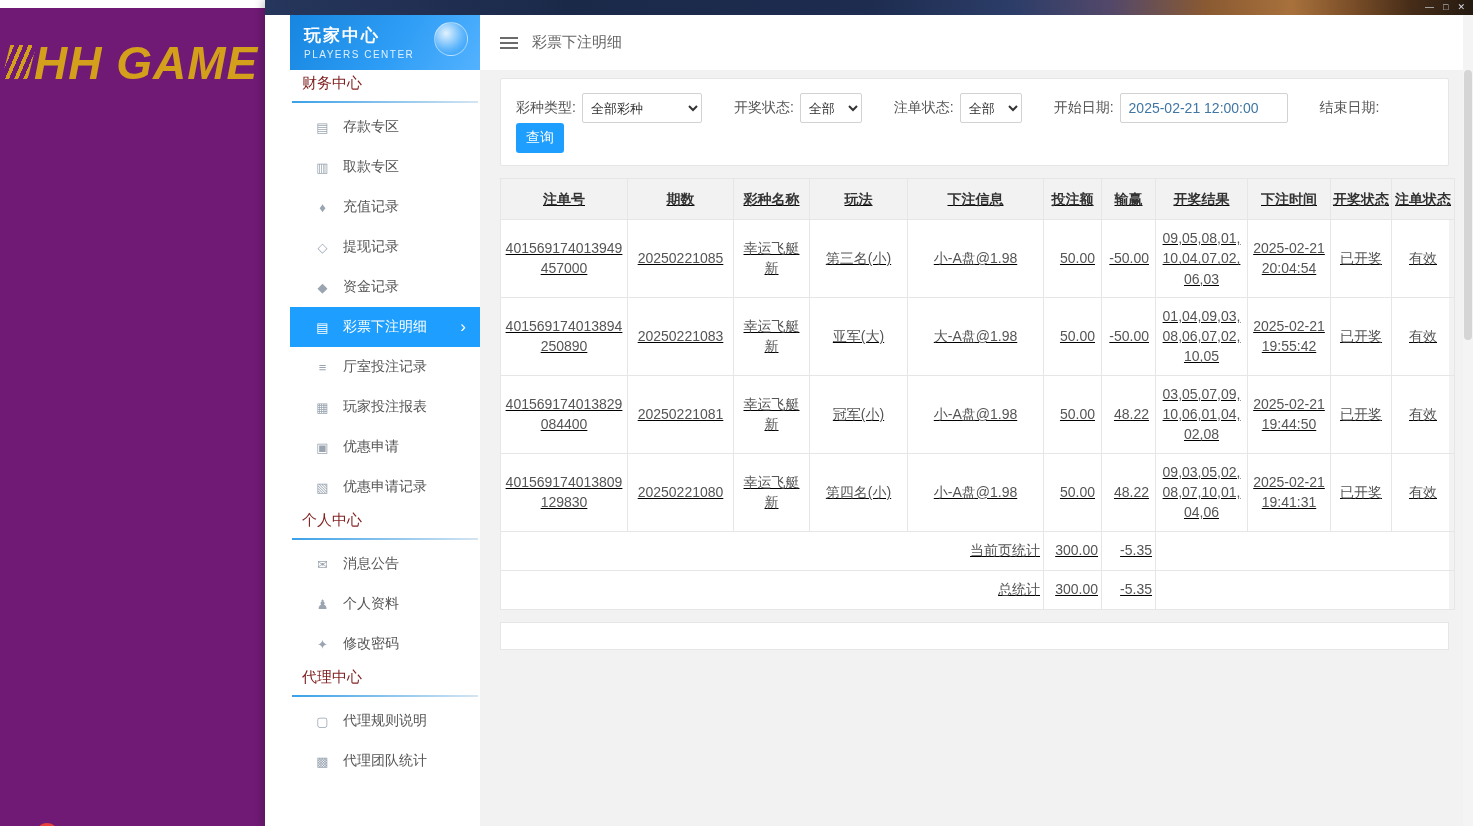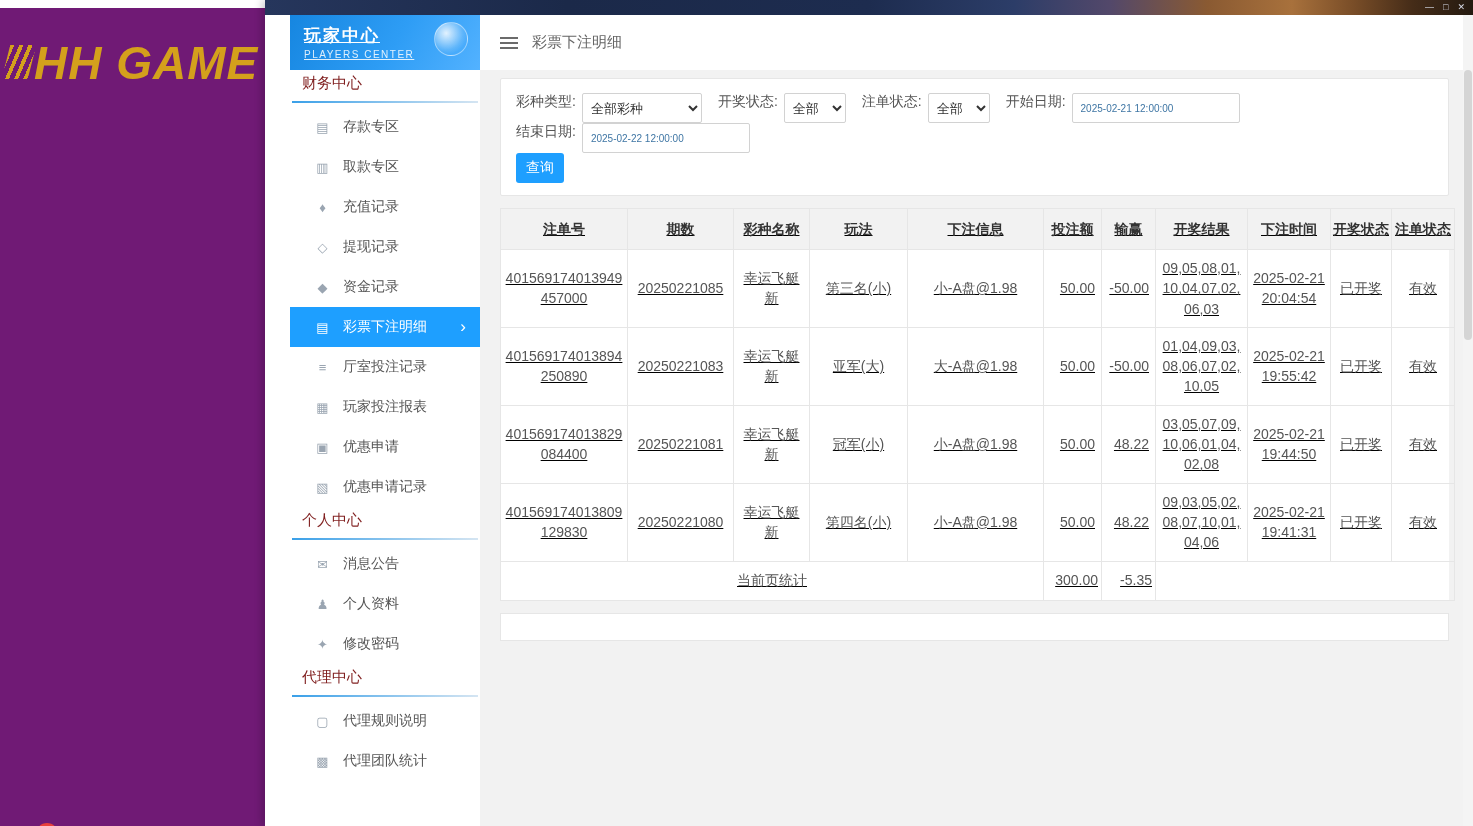--- a/index.html
+++ b/index.html
@@ -24,21 +24,21 @@
   .win-controls { position:absolute; right:8px; top:1px; display:flex; gap:9px;
       color:#d8dce8; font-size:9px; line-height:12px; }
   .win-controls span { cursor:pointer; }
 
   .app-body { display:flex; height:811px; padding-left:25px; background:#fff; }
 
   
   .sidebar { width:190px; flex:none; background:#fff; }
   .sidebar-header { height:55px; position:relative; overflow:hidden; color:#fff;
       padding:9px 0 11px 14px; box-sizing:border-box;
-      background:linear-gradient(120deg,#1686e0 0%,#2e9df5 55%,#53b2ff 100%);text-decoration:underline; }
+      background:linear-gradient(120deg,#1686e0 0%,#2e9df5 55%,#53b2ff 100%); }
   .sidebar-title { font-size:17px; font-weight:bold; letter-spacing:2px; }
   .sidebar-subtitle { font-size:10px; letter-spacing:1.5px; opacity:.85; margin-top:2px; }
   .header-ball { position:absolute; right:12px; top:7px; width:32px; height:32px; border-radius:50%;
       border:1px solid rgba(255,255,255,.45);
       background:radial-gradient(circle at 35% 32%,rgba(255,255,255,.85),rgba(255,255,255,.15) 55%,rgba(255,255,255,0) 72%); }
   .side-section-title { padding:4px 12px 8px; font-size:15px; color:#7f1d1d; }
   .side-section-rule { height:2px; margin:0 2px 4px; background:linear-gradient(90deg,#3aa0e8,#d5e5f2); }
   .side-item { height:40px; display:flex; align-items:center; padding-left:24px;
       color:#555; font-size:14px; cursor:pointer; position:relative; }
   .side-item .icon { width:17px; margin-right:12px; color:#9aa5b1; font-size:13px;
@@ -51,38 +51,38 @@
   .main { flex:1; min-width:0; background:#f2f2f2; display:flex; flex-direction:column; }
   .main-topbar { height:55px; flex:none; background:#fff; display:flex; align-items:center; padding:0 20px; }
   .menu-icon { width:18px; margin-right:14px; cursor:pointer; }
   .menu-icon i { display:block; height:2px; background:#6b6b6b; margin:3px 0; }
   .page-title { font-size:15px; color:#666; }
 
   .content { padding:8px 14px 0 20px; }
 
   .filter-panel { background:#fff; border:1px solid #e6e6e6; border-radius:2px; padding:14px 15px 12px; }
   .filter-row { display:flex; align-items:center; flex-wrap:wrap; font-size:14px; color:#555; }
-  .filter-group { display:flex; margin-right:16px; }
+  .filter-group { display:flex; align-items:center; margin-right:32px; }
   .filter-label { margin-right:6px; white-space:nowrap; }
   select { height:30px; border:1px solid #d2d2d2; border-radius:2px; background:#fff;
       font-size:13px; color:#333; padding:0 4px; }
   .sel-wide { width:120px; } .sel-narrow { width:62px; }
   .date-input { height:28px; width:150px; border:1px solid #d2d2d2; border-radius:2px;
-      padding:0 8px; font-size:10px; color:#3f76a4; }
+      padding:0 8px; font-size:14px; color:#3f76a4; }
   .btn-search { width:48px; height:30px; background:#1e9fff; color:#fff;
       border:none; border-radius:3px; font-size:14px; cursor:pointer; }
 
   .table-panel { margin-top:12px; background:#fff; }
   table { width:100%; border-collapse:collapse; table-layout:fixed;text-decoration:underline; }
   th,td { border:1px solid #e6e6e6; text-align:center; font-size:14px; color:#555;
       word-break:break-all; vertical-align:middle; line-height:1.45; }
   th { background:#f2f2f2; color:#333; font-weight:bold; height:40px; padding:0 1px; }
   tbody td { padding:8px 3px; height:58px; }
   td.num, th.num { text-align:right; padding-right:6px; }
-  tr.summary-row td { height:22px; padding:8px 3px; }
+  tr.summary-row td { height:22px; padding:8px 3px;text-align:right; }
 
   .footer-panel { margin-top:12px; margin-bottom:10px; background:#fff; border:1px solid #e6e6e6;
       padding:13px 15px; display:flex; justify-content:space-between; align-items:center;
       font-size:14px; color:#666; }
 
   .scrollbar { width:10px; flex:none; background:#f4f4f4; position:relative; }
   .scroll-thumb { position:absolute; left:1px; top:55px; width:8px; height:270px;
       background:#d5d5d5; border-radius:4px; }
 </style>
 </head>
@@ -219,21 +219,20 @@
               <select class="sel-narrow">
                 <option>全部</option>
               </select>
             </div>
             <div class="filter-group">
               <span class="filter-label">开始日期:</span>
               <input class="date-input" value="2025-02-21 12:00:00" style="">
             </div>
             <div class="filter-group">
               <span class="filter-label">结束日期:</span>
-              <input class="date-input" value="2025-02-22 12:00:00" style="">
             </div>
           </div>
           <button class="btn-search">查询</button>
         </div>
 
         <div class="table-panel">
           <table>
             <colgroup>
               <col style="width:127px">
                 <col style="width:106px">
@@ -314,20 +313,26 @@
                 <td>2025-02-21 19:41:31</td>
                 <td>已开奖</td>
                 <td>有效</td>
               </tr>
               <tr class="summary-row">
                 <td colspan="5">当前页统计</td>
                 <td class="num">300.00</td>
                 <td class="num">-5.35</td>
                 <td colspan="4"></td>
               </tr>
+              <tr class="summary-row">
+                <td colspan="5">总统计</td>
+                <td class="num">300.00</td>
+                <td class="num">-5.35</td>
+                <td colspan="4"></td>
+              </tr>
             </tbody>
           </table>
         </div>
 
         <div class="footer-panel">
           
           
         </div>
 
       </div>

